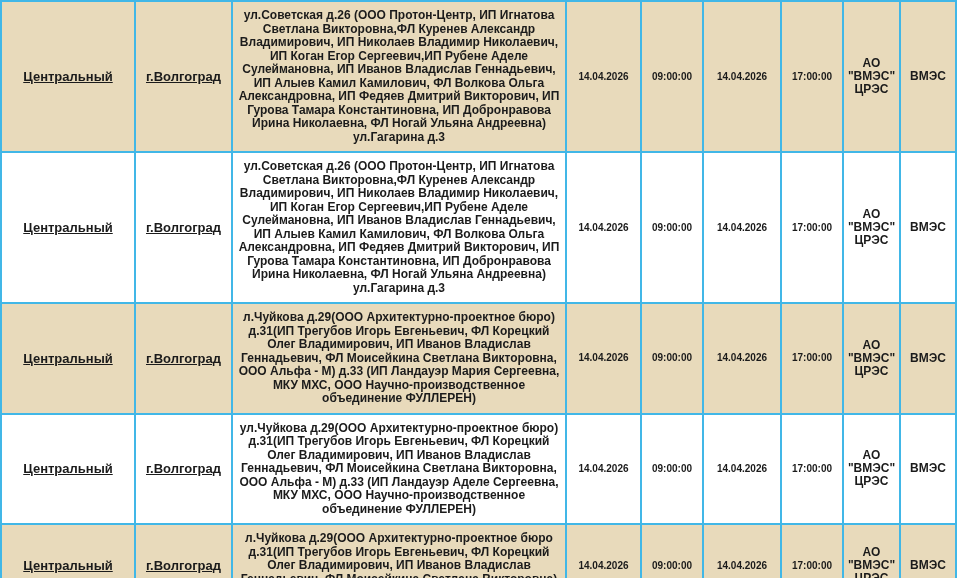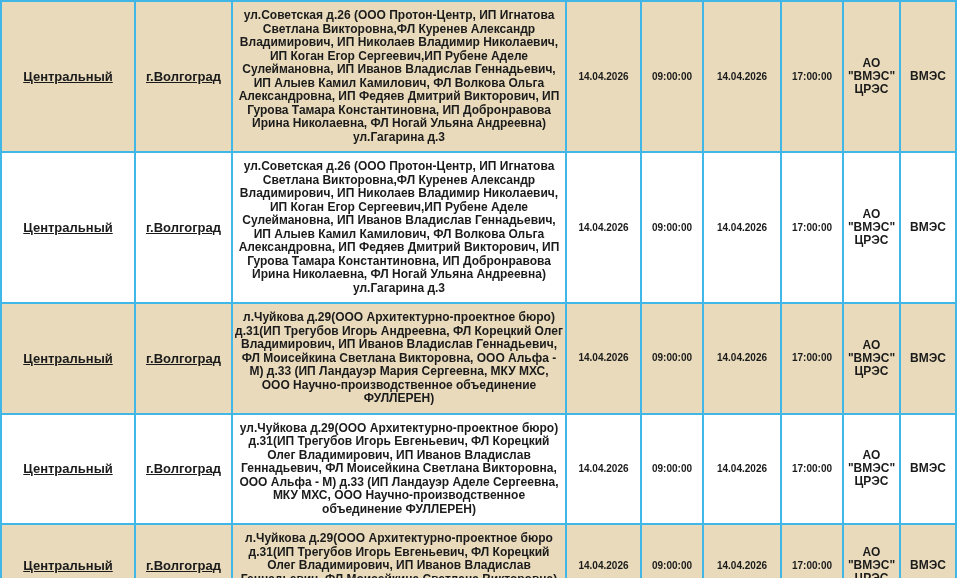--- a/index.html
+++ b/index.html
@@ -85,21 +85,21 @@
     <td class="c-date">14.04.2026</td>
     <td class="c-time">09:00:00</td>
     <td class="c-date">14.04.2026</td>
     <td class="c-time">17:00:00</td>
     <td class="c-org">АО "ВМЭС" ЦРЭС</td>
     <td class="c-net">ВМЭС</td>
   </tr>
         <tr class="row-odd h-mid">
     <td class="c-district">Центральный</td>
     <td class="c-city">г.Волгоград</td>
-    <td class="c-addr">л.Чуйкова д.29(ООО Архитектурно-проектное бюро) д.31(ИП Трегубов Игорь Андреевна, ФЛ Корецкий Олег Владимирович, ИП Иванов Владислав Геннадьевич, ФЛ Моисейкина Светлана Викторовна, ООО Альфа - М) д.33 (ИП Ландауэр Мария Сергеевна, МКУ МХС, ООО Научно-производственное объединение ФУЛЛЕРЕН)</td>
+    <td class="c-addr">л.Чуйкова д.29(ООО Архитектурно-проектное бюро) д.31(ИП Трегубов Игорь Евгеньевич, ФЛ Корецкий Олег Владимирович, ИП Иванов Владислав Геннадьевич, ФЛ Моисейкина Светлана Викторовна, ООО Альфа - М) д.33 (ИП Ландауэр Мария Сергеевна, МКУ МХС, ООО Научно-производственное объединение ФУЛЛЕРЕН)</td>
     <td class="c-date">14.04.2026</td>
     <td class="c-time">09:00:00</td>
     <td class="c-date">14.04.2026</td>
     <td class="c-time">17:00:00</td>
     <td class="c-org">АО "ВМЭС" ЦРЭС</td>
     <td class="c-net">ВМЭС</td>
   </tr>
         <tr class="row-even h-mid">
     <td class="c-district">Центральный</td>
     <td class="c-city">г.Волгоград</td>

